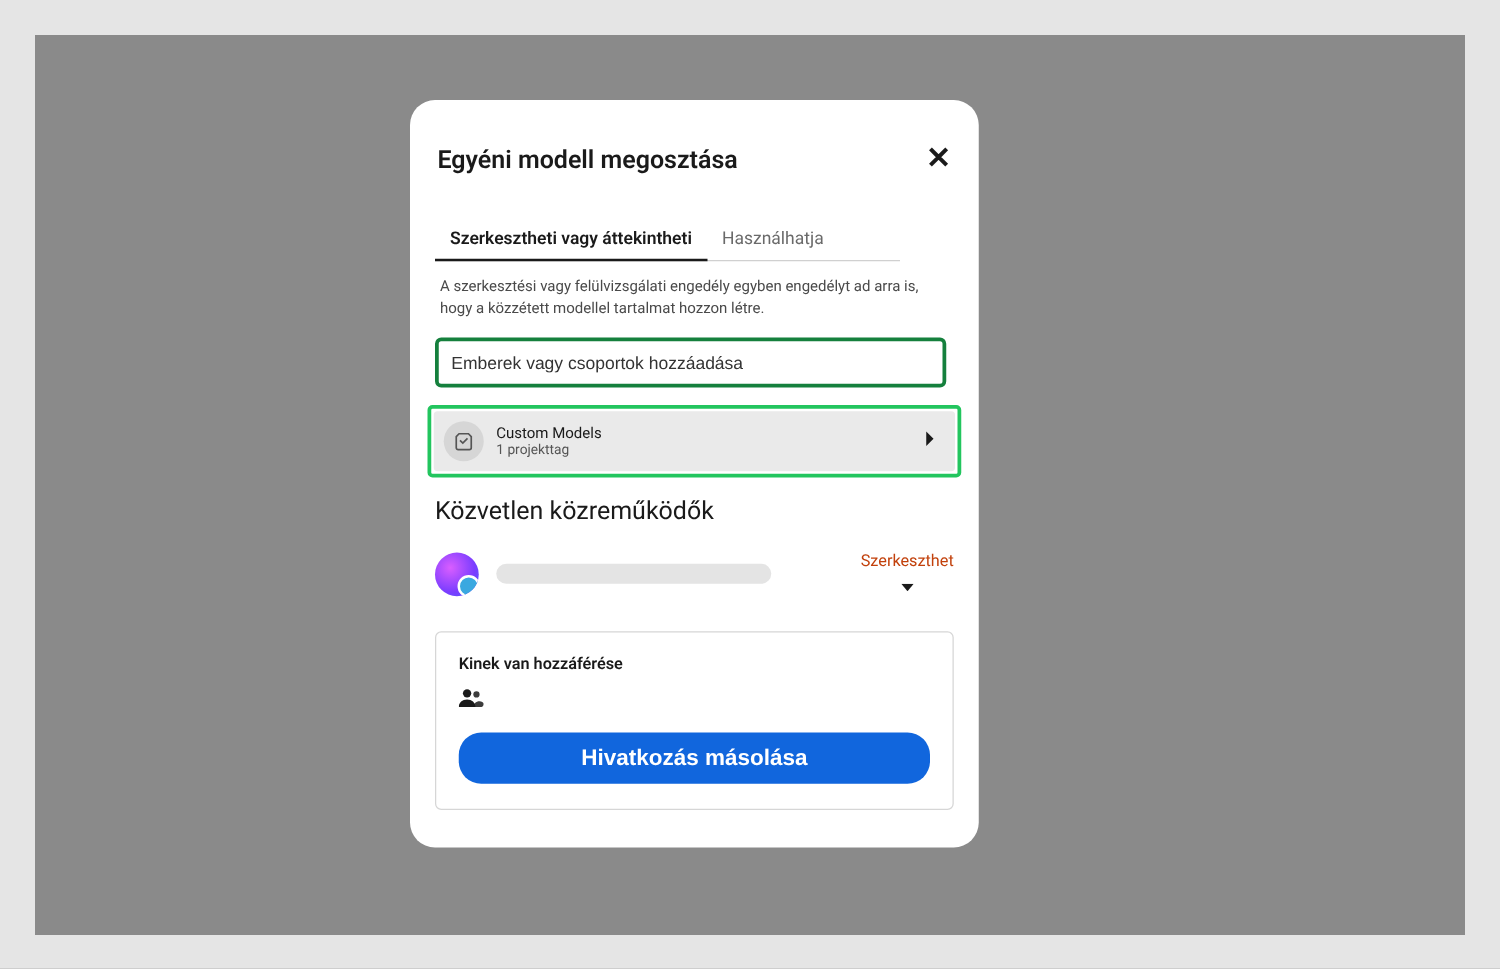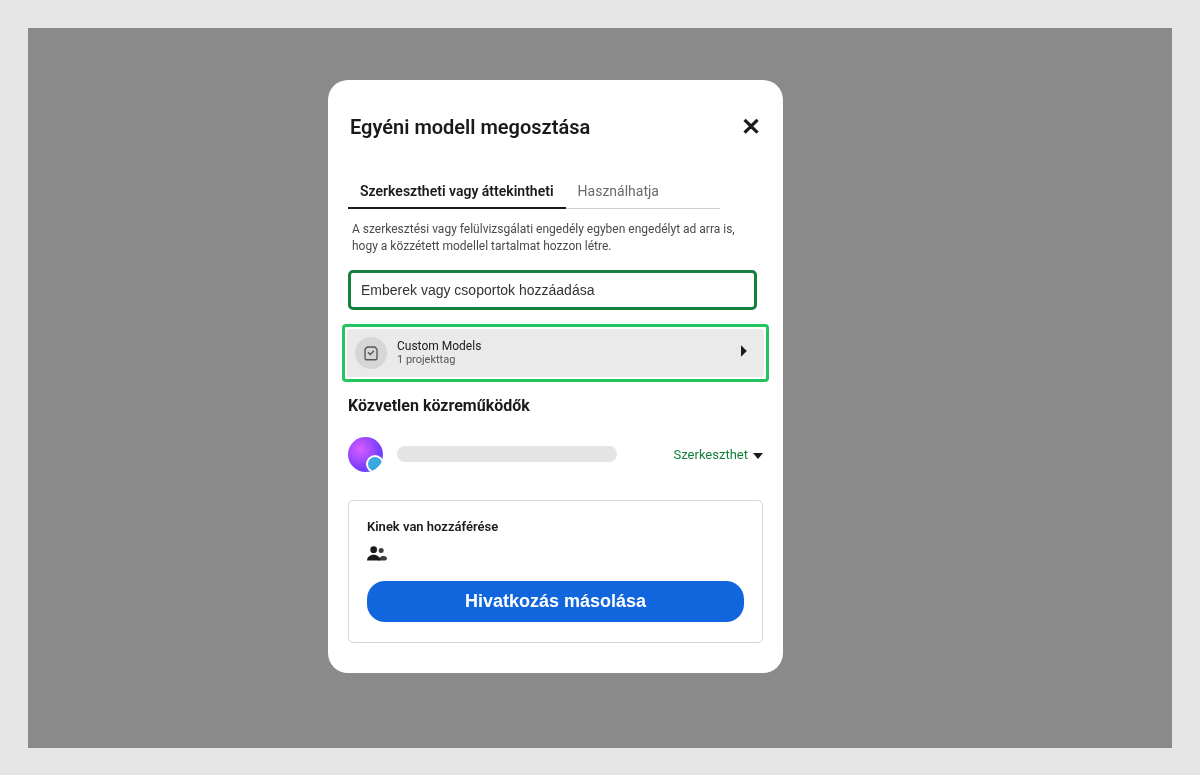--- a/index.html
+++ b/index.html
@@ -125,22 +125,22 @@
     .project-meta {
       font-size: 11px;
       color: #555;
     }
     .chevron {
       font-size: 16px;
       font-weight: 700;
       color: #1a1a1a;
     }
     .section-title {
-      font-size: 16px;
-      font-weight: 700;
+      font-size: 20px;
+      font-weight: 400;
       color: #1a1a1a;
       margin-bottom: 22px;
       padding-left: 0;
     }
     .contributor-row {
       display: flex;
       align-items: center;
       margin-bottom: 28px;
     }
     .avatar {
@@ -165,25 +165,26 @@
     }
     .name-placeholder {
       width: 220px;
       height: 16px;
       background: #e4e4e4;
       border-radius: 8px;
     }
     .role-dropdown {
       margin-left: auto;
       font-size: 13px;
-      color: #15803d;
+      color: #c2410c;
       display: flex;
       align-items: center;
       gap: 5px;
       cursor: pointer;
+      flex-direction: column;
     }
     .access-box {
       border: 1px solid #d6d6d6;
       border-radius: 5px;
       padding: 18px 18px 20px 18px;
     }
     .access-title {
       font-size: 13px;
       font-weight: 600;
       color: #1a1a1a;

